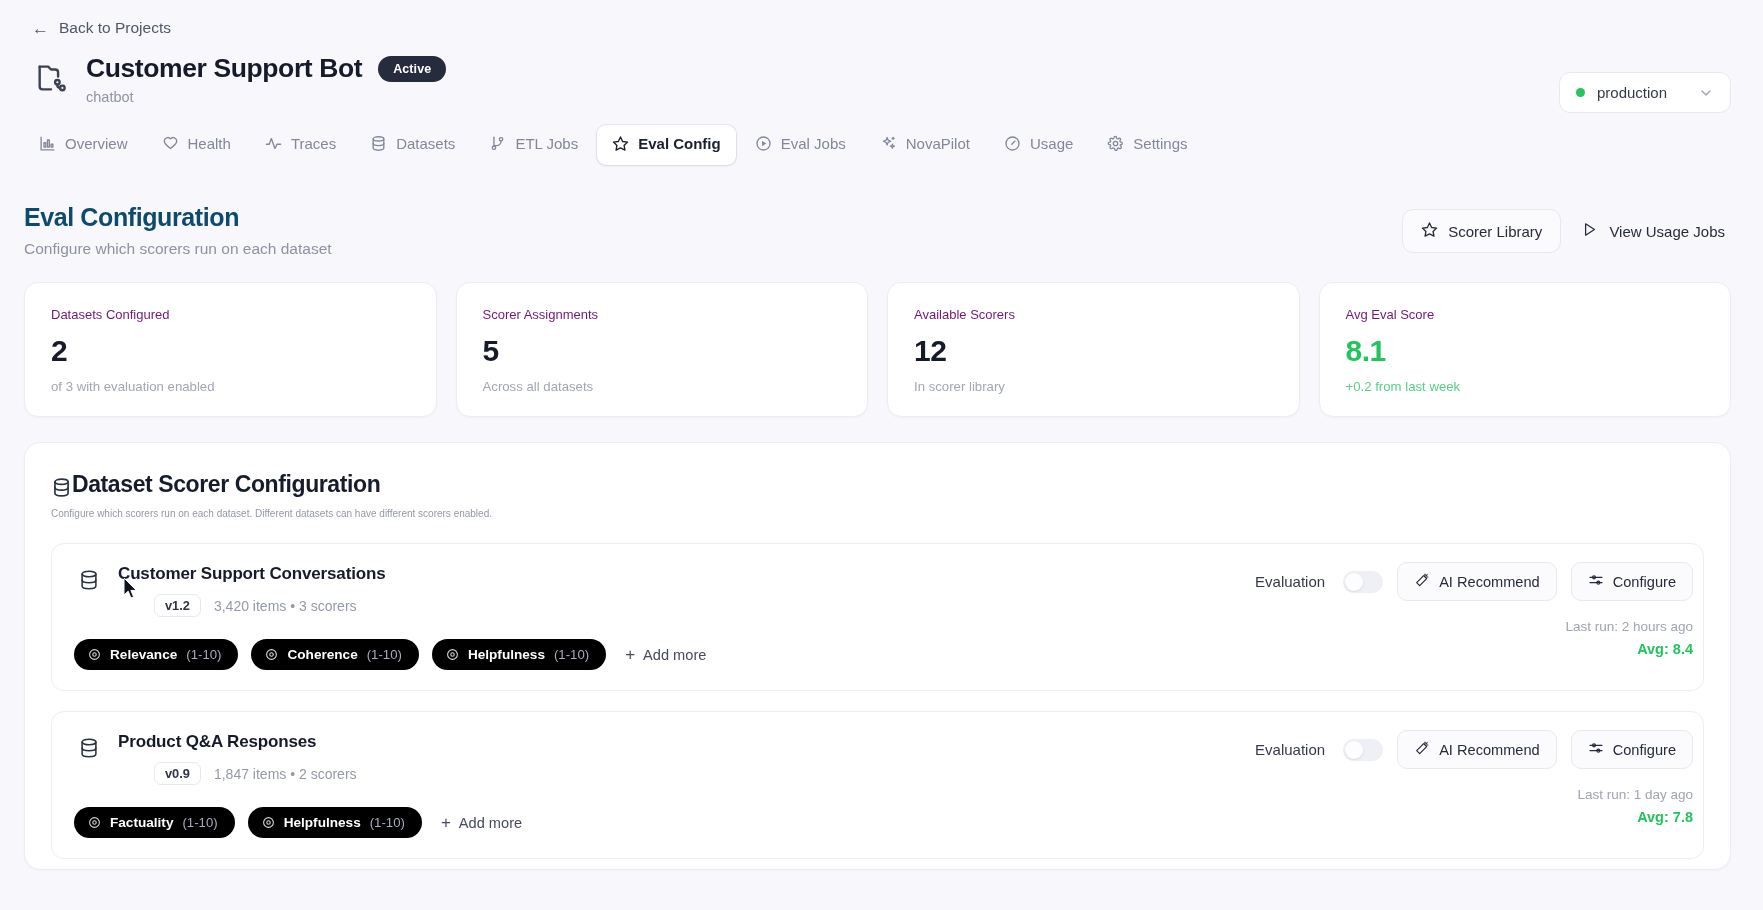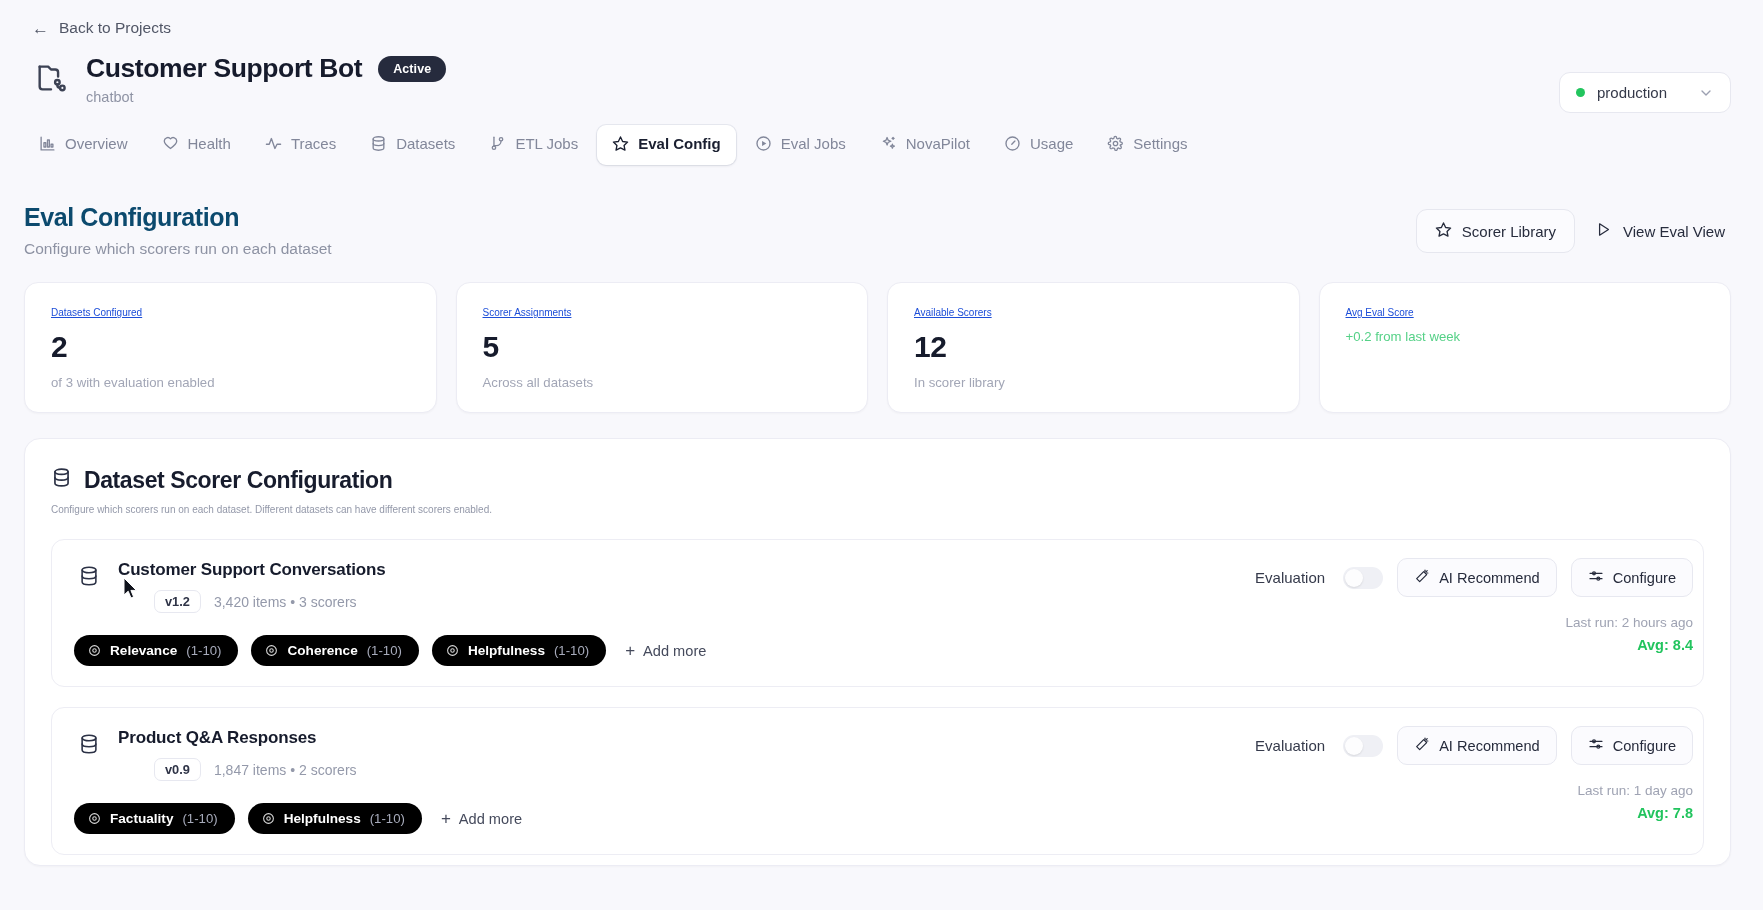--- a/index.html
+++ b/index.html
@@ -94,34 +94,34 @@
   
   .stats {
     display: grid; grid-template-columns: repeat(4, 1fr);
     gap: 19px; padding: 24px 32px 0 24px;
   }
   .stat-card {
     background: #ffffff; border: 1px solid #ececf4;
     border-radius: 14px; padding: 24px 26px 22px 26px;
     box-shadow: 0 1px 2px rgba(20,25,45,.03);
   }
-  .stat-label { font-size: 10px; color: #1d4ed8; text-decoration: underline; }
+  .stat-label { font-size: 13px; color: #701a75; }
   .stat-value { font-size: 30px; font-weight: bold; margin-top: 12px; letter-spacing: -0.5px; color: #161b2c; }
   .stat-value.green { color: #22c45e; }
   .stat-hint { font-size: 13.2px; color: #a2a6b6; margin-top: 11px; }
   .stat-hint.green { color: #55d187; }
 
   
   .panel {
     margin: 25px 32px 0 24px;
     background: #ffffff; border: 1px solid #ececf4;
     border-radius: 16px; padding: 28px 26px 10px 26px;
     box-shadow: 0 1px 2px rgba(20,25,45,.03);
   }
-  .panel-title-row { display: flex; align-items: flex-start; gap: 12px; }
+  .panel-title-row { display: flex; align-items: flex-end; }
   .panel-title { font-size: 23px; font-weight: bold; letter-spacing: -0.4px; color: #171c2d; }
   .panel-sub { font-size: 10px; color: #9398a9; margin-top: 10px; }
 
   .ds-list { margin-top: 24px; display: flex; flex-direction: column; gap: 20px; }
   .ds-card {
     border: 1px solid #ededf4; border-radius: 13px;
     padding: 20px 22px 20px 22px; position: relative;
   }
   .ds-top { display: flex; align-items: flex-start; }
   .db-icon { color: #2b3145; margin: 5px 18px 0 4px; flex: none; }
@@ -334,21 +334,21 @@
           </svg>
       </span>
       <span>Scorer Library</span>
     </div>
     <div class="btn-ghost">
       <span>
         <svg width="17" height="17" viewBox="0 0 24 24" fill="none" stroke="currentColor" stroke-width="1.8" stroke-linecap="round" stroke-linejoin="round">
             <polygon points="6.5 4 19 12 6.5 20"></polygon>
           </svg>
       </span>
-      <span>View Eval View</span>
+      <span>View Usage Jobs</span>
     </div>
   </div>
 </div>
 
 <div class="stats">
   <div class="stat-card">
     <div class="stat-label">Datasets Configured</div>
     <div class="stat-value">2</div>
     <div class="stat-hint">of 3 with evaluation enabled</div>
   </div>
@@ -357,20 +357,21 @@
     <div class="stat-value">5</div>
     <div class="stat-hint">Across all datasets</div>
   </div>
   <div class="stat-card">
     <div class="stat-label">Available Scorers</div>
     <div class="stat-value">12</div>
     <div class="stat-hint">In scorer library</div>
   </div>
   <div class="stat-card">
     <div class="stat-label">Avg Eval Score</div>
+    <div class="stat-value green">8.1</div>
     <div class="stat-hint green">+0.2 from last week</div>
   </div>
 </div>
 
 <div class="panel">
   <div class="panel-title-row">
     <span style="color:#2b3145;display:flex;">
       <svg width="21" height="21" viewBox="0 0 24 24" fill="none" stroke="currentColor" stroke-width="1.9" stroke-linecap="round" stroke-linejoin="round">
           <ellipse cx="12" cy="5.5" rx="7.5" ry="3"></ellipse>
           <path d="M4.5 5.5v13c0 1.7 3.4 3 7.5 3s7.5-1.3 7.5-3v-13"></path>

